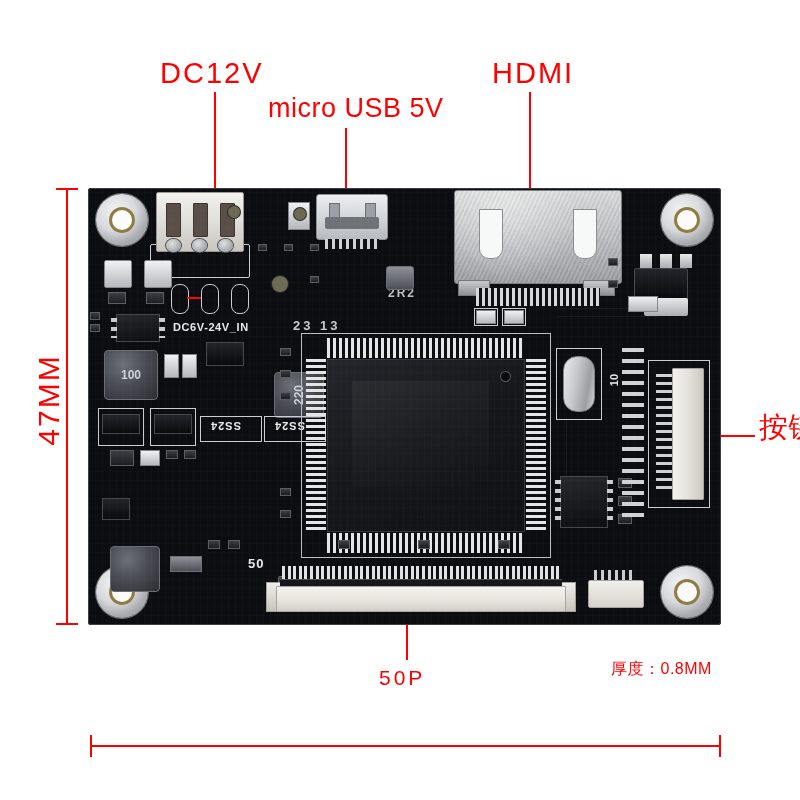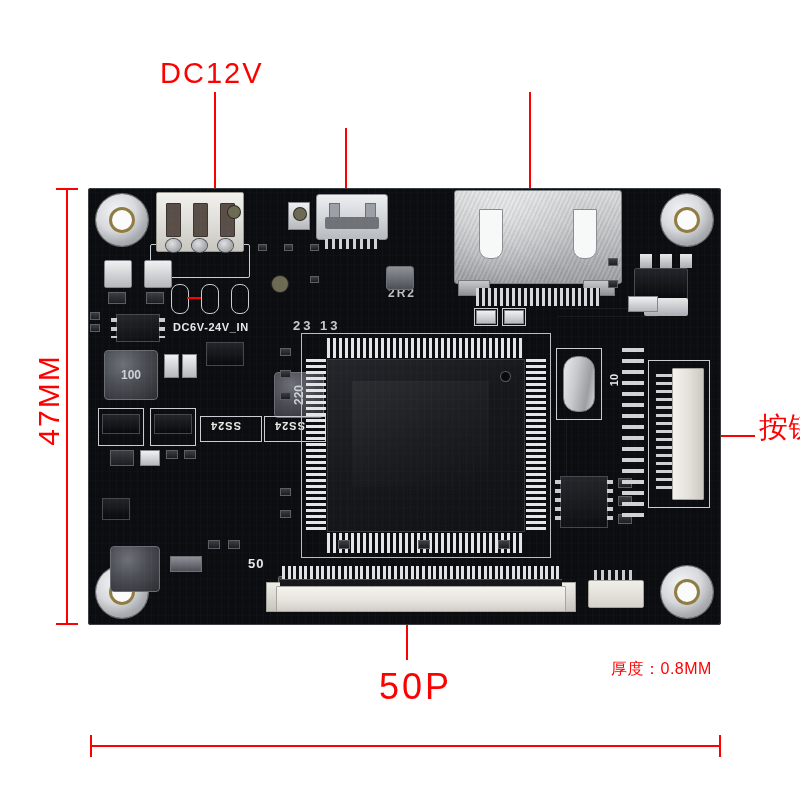--- a/index.html
+++ b/index.html
@@ -4,21 +4,21 @@
 <style>
   html,body{margin:0;padding:0;background:#ffffff;}
   body{width:800px;height:800px;overflow:hidden;font-family:"Liberation Sans",sans-serif;}
   #root{position:relative;width:800px;height:575px;background:#fff;}
 
   
   .anno{position:absolute;color:#f00;white-space:nowrap;letter-spacing:.5px;}
   .anno-dc{left:160px;top:57px;font-size:29px;letter-spacing:2px;}
   .anno-usb{left:268px;top:93px;font-size:27px;}
   .anno-hdmi{left:492px;top:57px;font-size:29px;letter-spacing:2px;}
-  .anno-50p{left:379px;top:666px;font-size:36px;letter-spacing:3px;}
+  .anno-50p{left:379px;top:666px;font-size:21px;letter-spacing:3px;}
   .anno-keys{left:759px;top:410px;font-size:29px;width:34px;line-height:35px;text-align:center;}
   .anno-thick{left:611px;top:659px;font-size:16px;}
   .anno-65{left:352px;top:756px;font-size:30px;letter-spacing:2px;}
   .anno-47{position:absolute;left:-6px;top:383px;width:110px;text-align:center;font-size:30px;color:#f00;
            transform:rotate(-90deg);transform-origin:50% 50%;letter-spacing:2px;}
 
   
   .vline{position:absolute;width:2px;background:#f00;}
   .hline{position:absolute;height:2px;background:#f00;}
   .lead-dc{left:214px;top:92px;height:140px;}
@@ -160,20 +160,22 @@
 
   
   .tant{position:absolute;background:linear-gradient(180deg,#3b3e44,#131519);border:1px solid #676a70;border-radius:2px;}
 </style>
 </head>
 <body>
 
 <div id="root">
 
   <div class="anno anno-dc">DC12V</div>
+  <div class="anno anno-usb">micro USB 5V</div>
+  <div class="anno anno-hdmi">HDMI</div>
   <div class="anno anno-50p">50P</div>
   <div class="anno anno-keys">按键</div>
   <div class="anno anno-thick">厚度：0.8MM</div>
   <div class="anno-47">47MM</div>
 
   <div class="vline lead-dc"></div>
   <div class="vline lead-usb"></div>
   <div class="vline lead-hdmi"></div>
   <div class="vline lead-50p"></div>
   <div class="hline lead-keys"></div>

